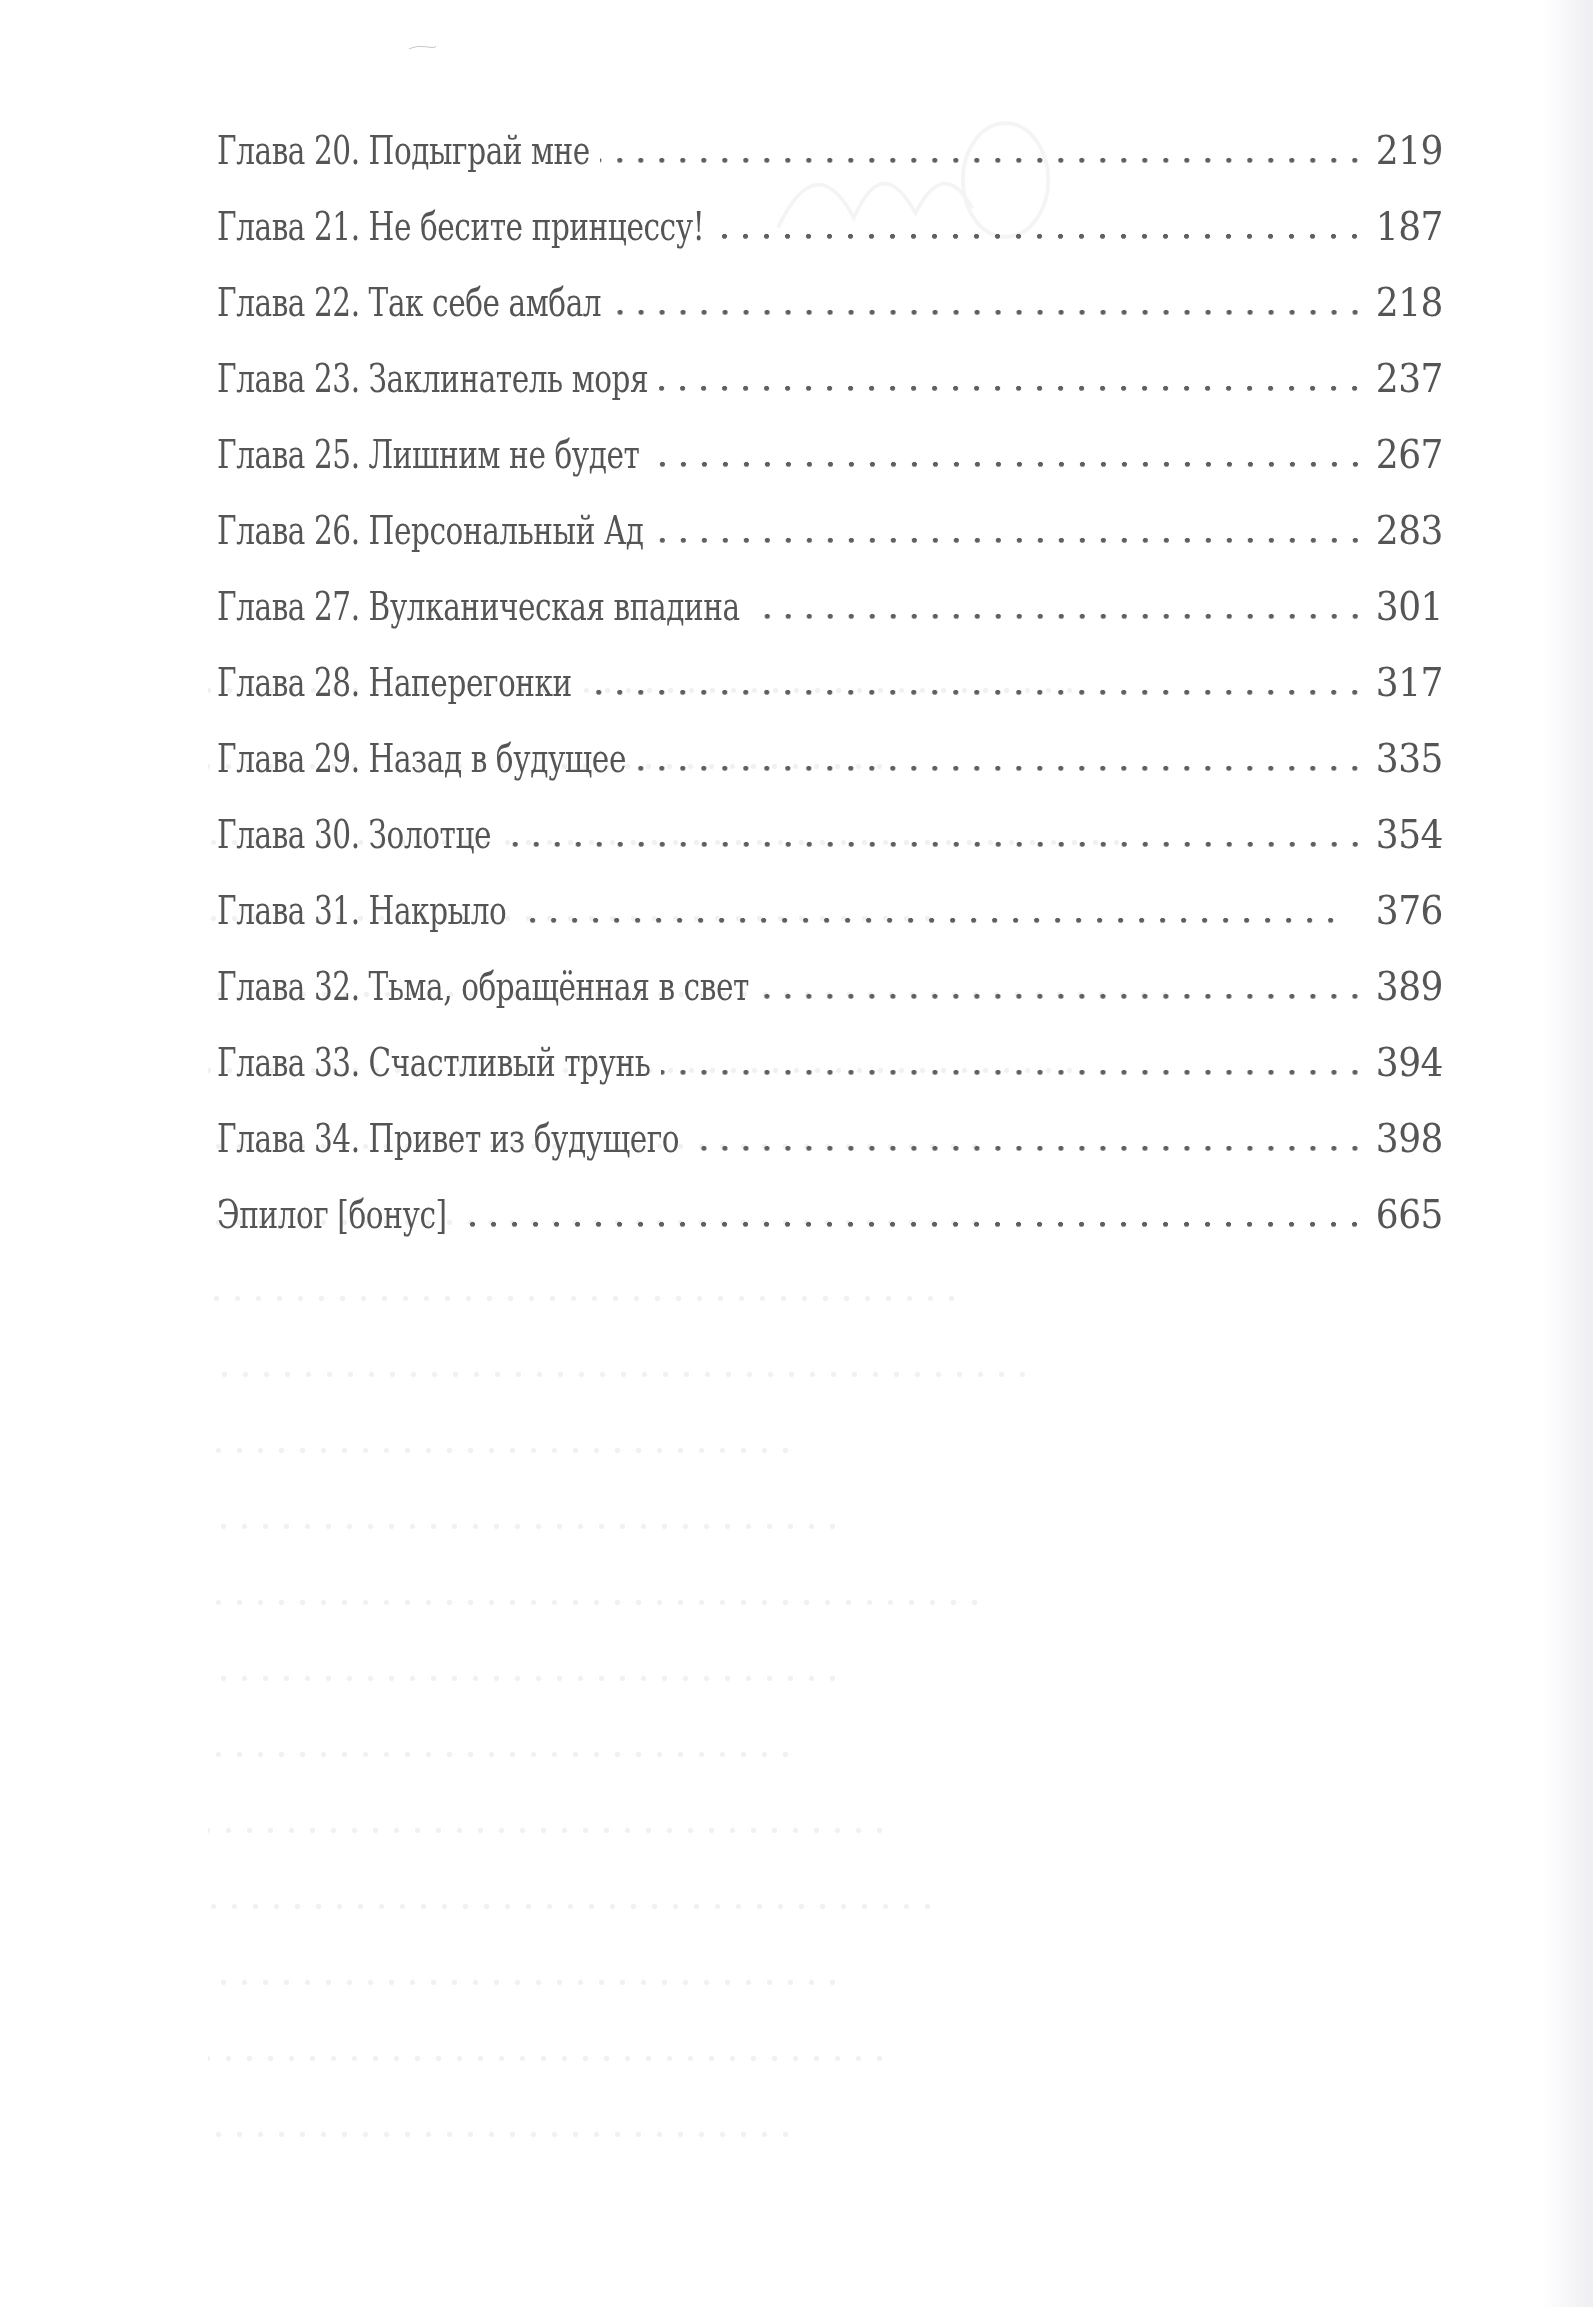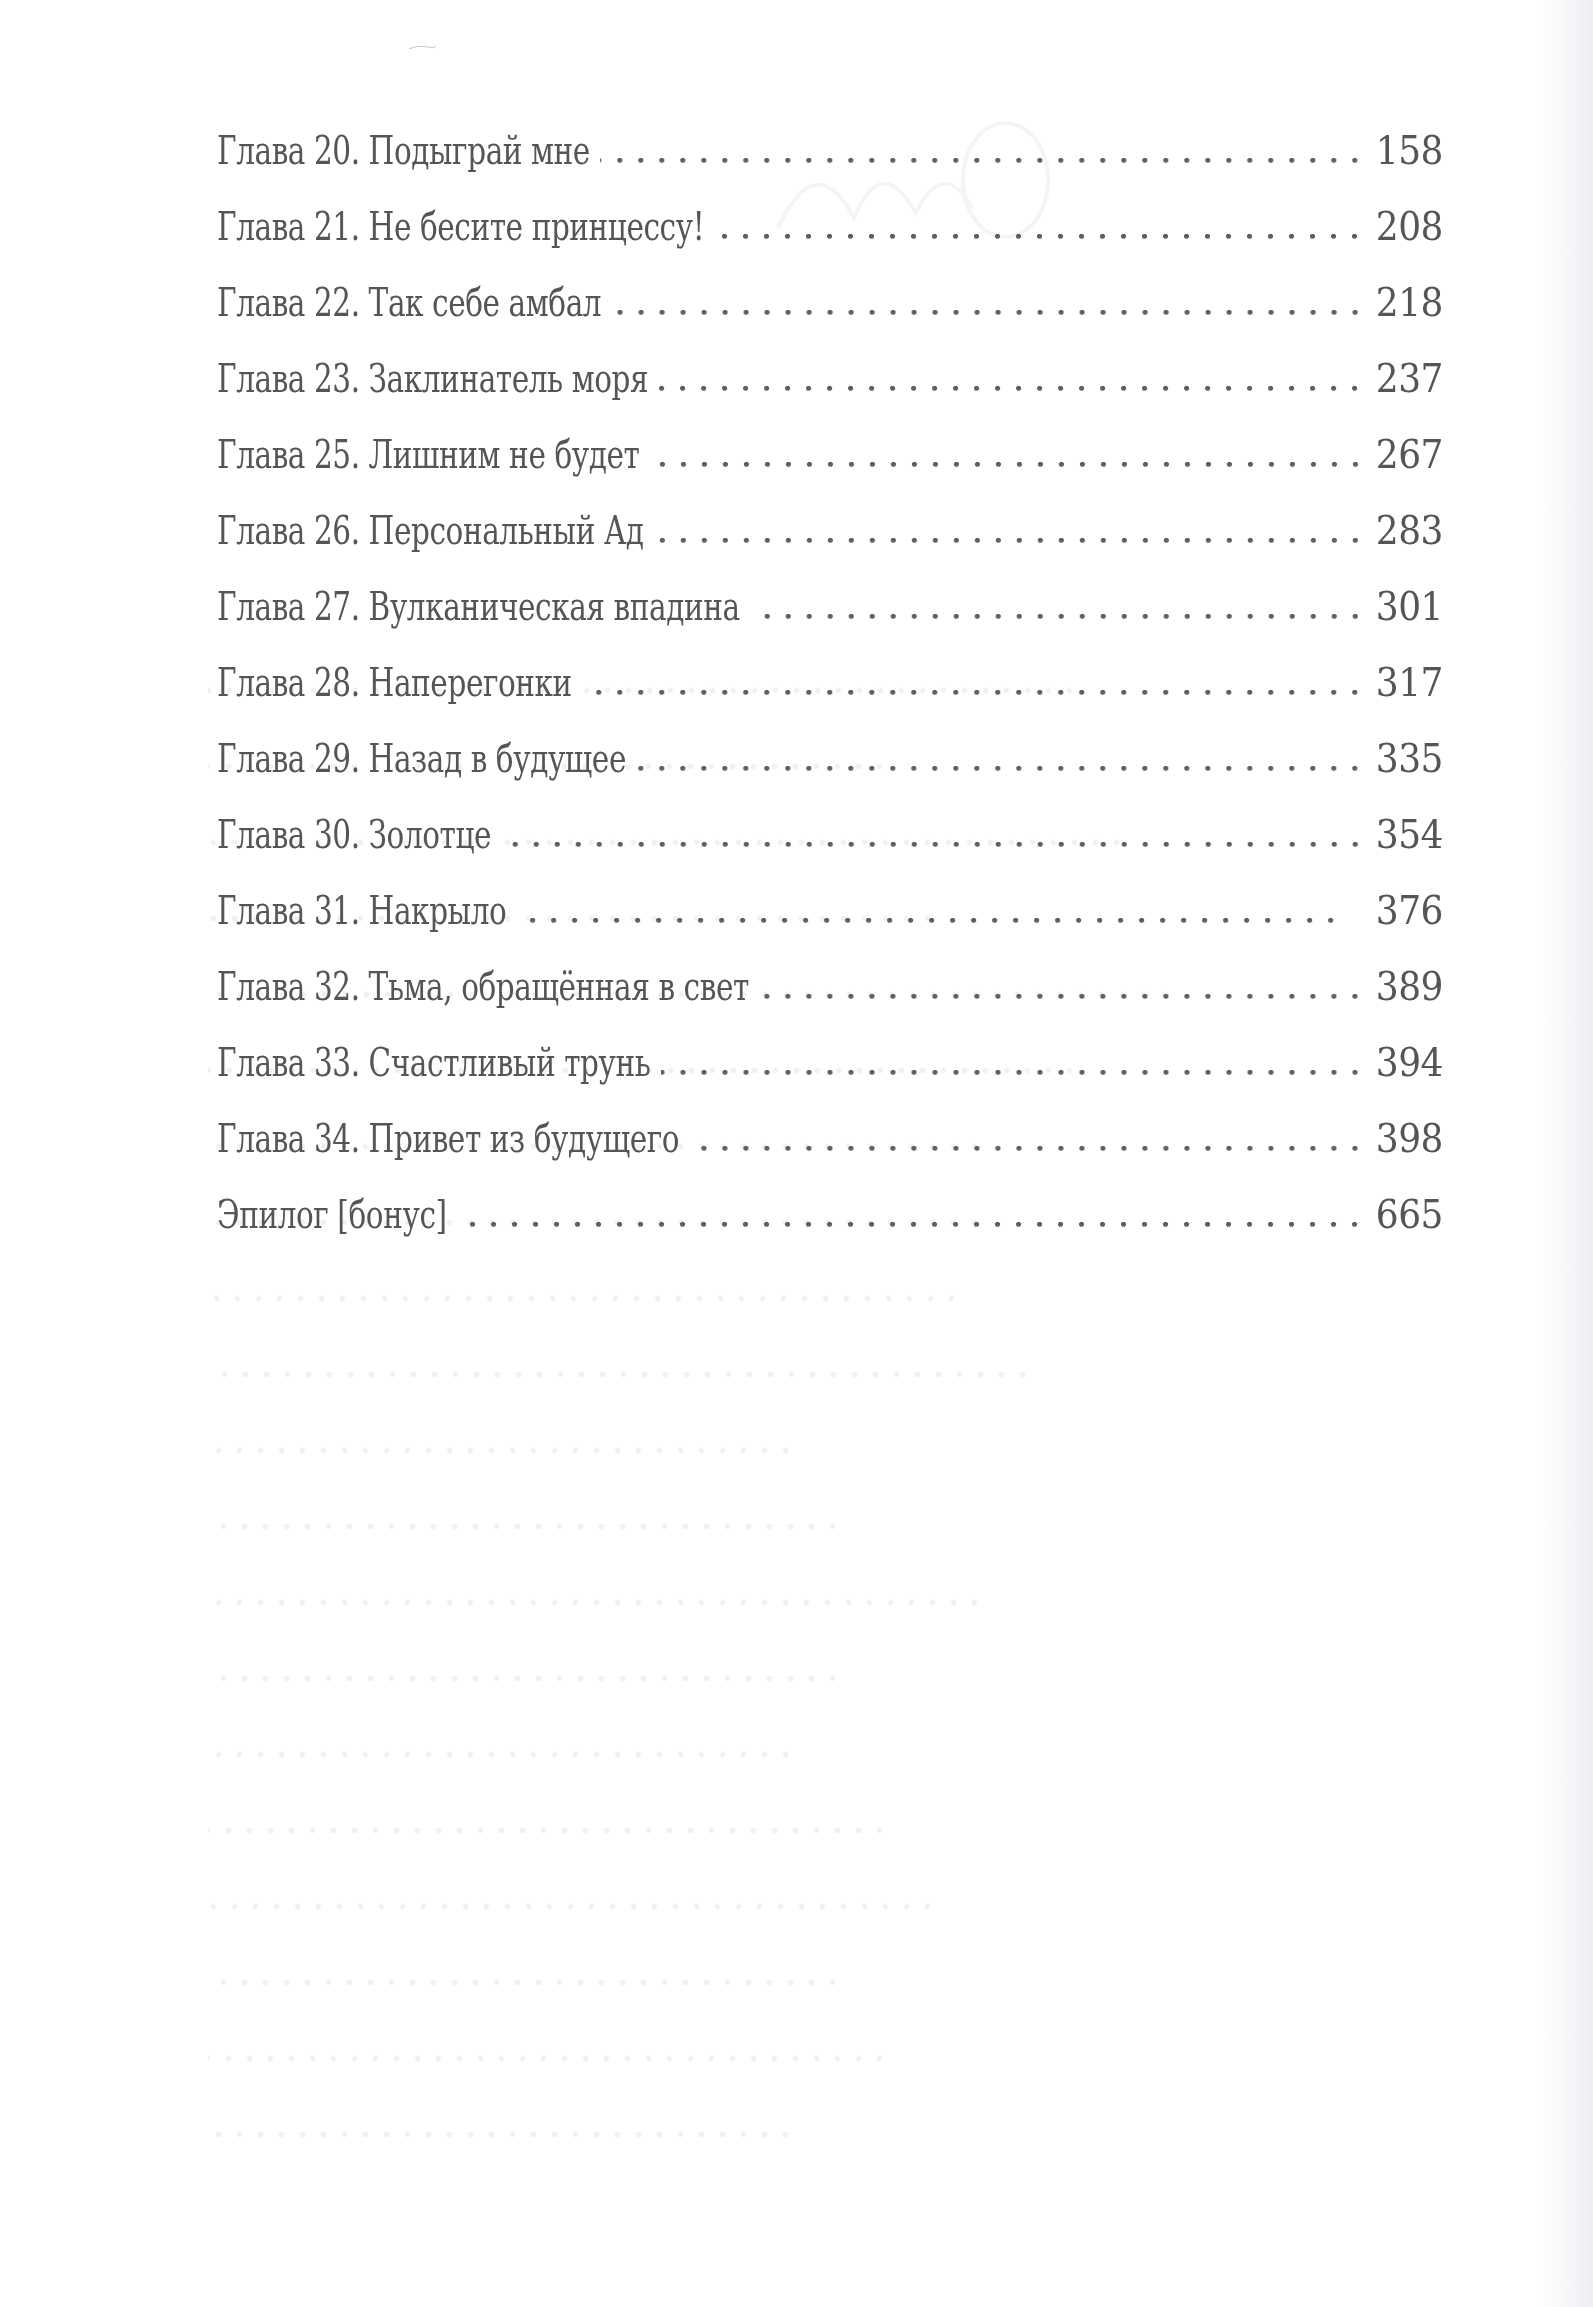--- a/index.html
+++ b/index.html
@@ -227,26 +227,26 @@
         <span class="b-title" style="width:616px"></span>
         <span class="b-dots"></span>
         <span style="width:57px"></span>
       </div>
   </div>
 
   <div class="toc">
     <div class="toc-row">
       <span class="toc-title" style="display: inline-block; transform: scaleX(0.82); margin-right: -82px;">Глава 20. Подыграй мне</span>
       <span class="toc-leader"></span>
-      <span class="toc-page" style="display: inline-block;">158</span>
+      <span class="toc-page" style="display: inline-block;">219</span>
     </div>
     <div class="toc-row">
       <span class="toc-title" style="display: inline-block; transform: scaleX(0.82); margin-right: -107px;">Глава 21. Не бесите принцессу!</span>
       <span class="toc-leader"></span>
-      <span class="toc-page" style="display: inline-block;">208</span>
+      <span class="toc-page" style="display: inline-block;">187</span>
     </div>
     <div class="toc-row">
       <span class="toc-title" style="display: inline-block; transform: scaleX(0.82); margin-right: -84px;">Глава 22. Так себе амбал</span>
       <span class="toc-leader"></span>
       <span class="toc-page" style="display: inline-block;">218</span>
     </div>
     <div class="toc-row">
       <span class="toc-title" style="display: inline-block; transform: scaleX(0.82); margin-right: -94px;">Глава 23. Заклинатель моря</span>
       <span class="toc-leader"></span>
       <span class="toc-page" style="display: inline-block;">237</span>

